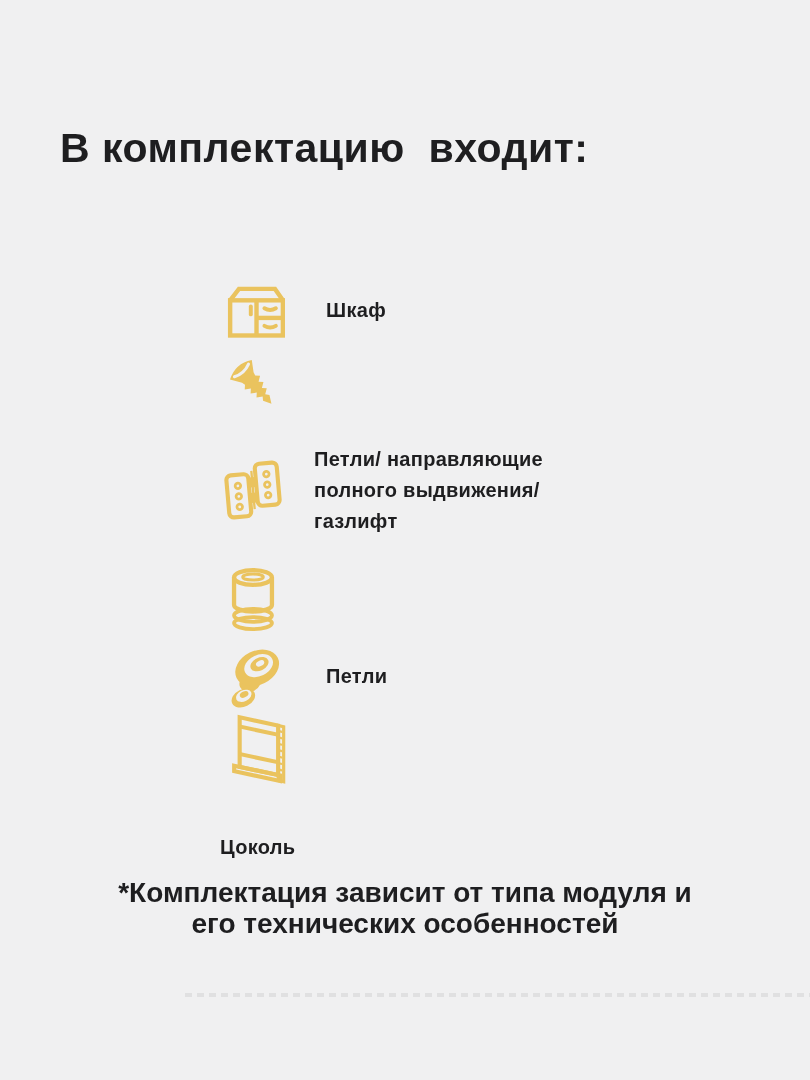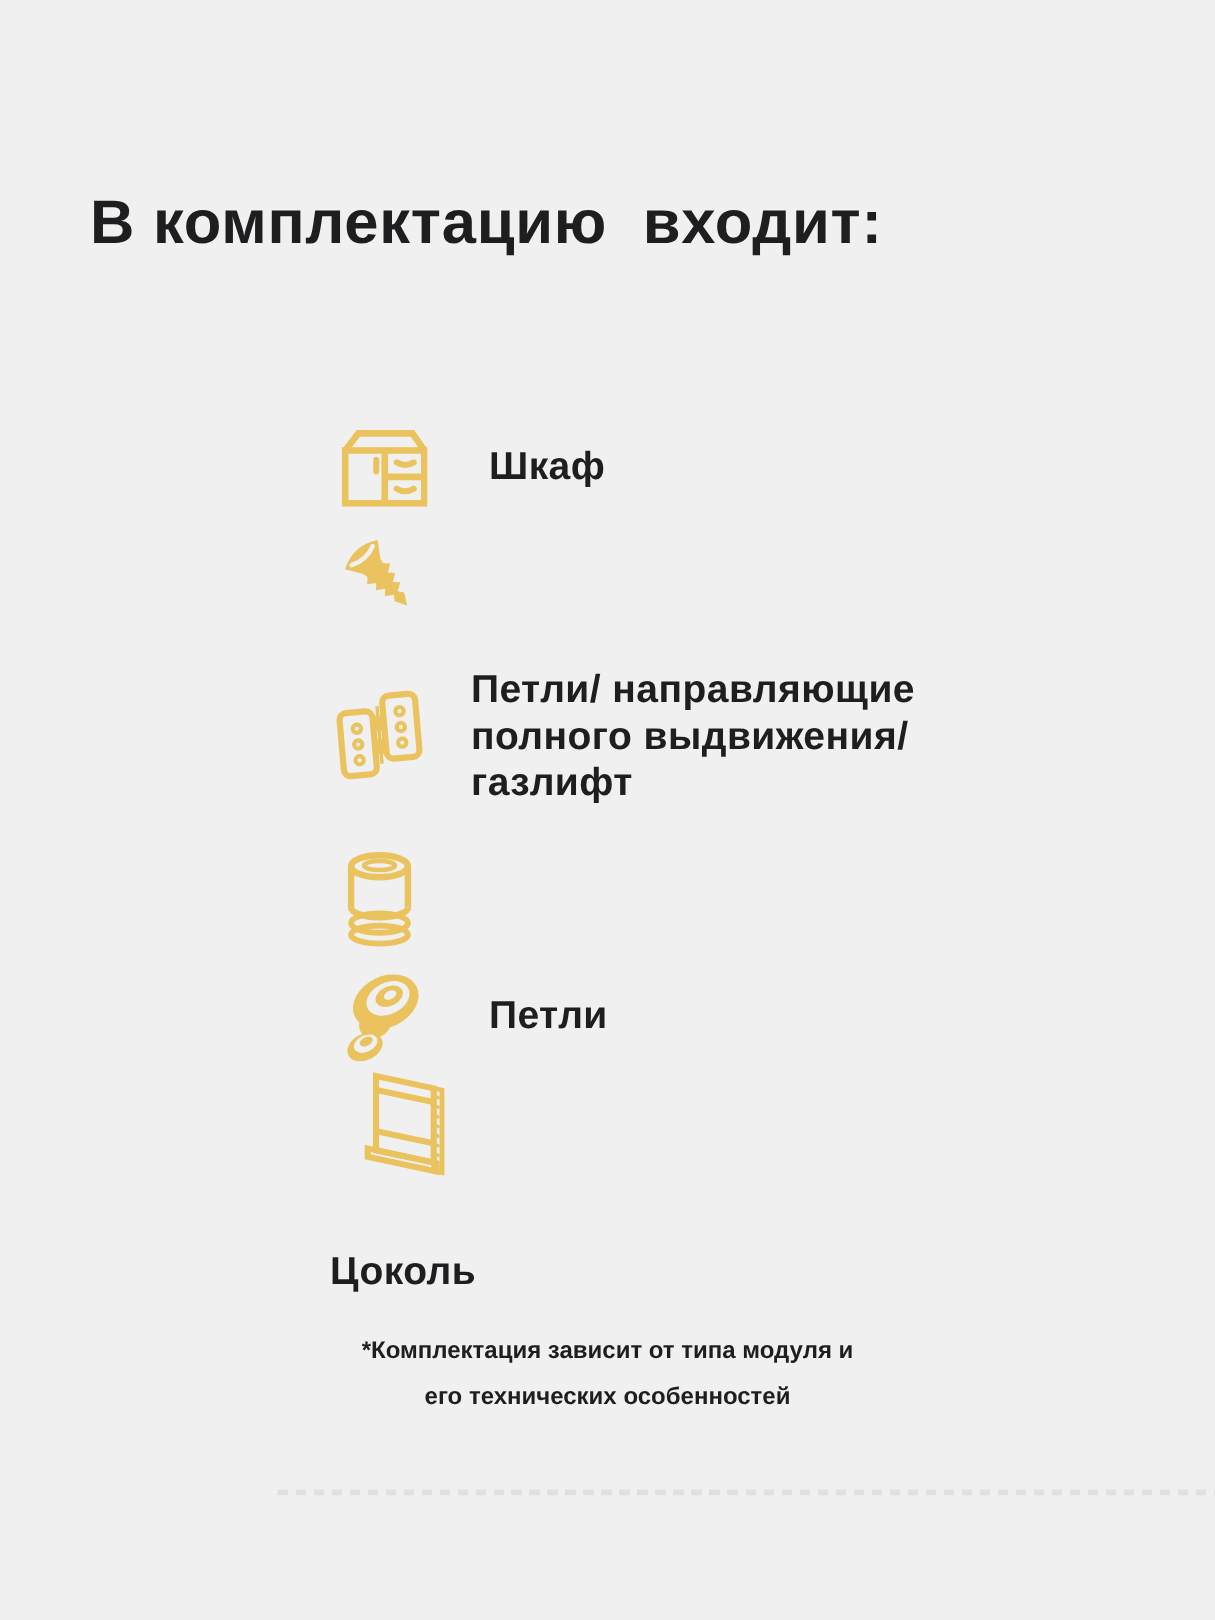--- a/index.html
+++ b/index.html
@@ -34,38 +34,38 @@
   }
   .icon-box{
     width:66px;
     flex:0 0 66px;
     display:flex;
     align-items:center;
     justify-content:center;
     color:var(--accent);
   }
   .label{
-    font-size:26px;
+    font-size:20px;
     font-weight:700;
     letter-spacing:0.3px;
     line-height:31px;
     white-space:pre-line;
   }
   .row1{top:281px;height:58px;}
   .row2{top:353px;height:66px;}
   .row3{top:442px;height:96px;gap:28px;}
   .row4{top:562px;height:74px;}
   .row5{top:642px;height:68px;}
   .row6{top:708px;height:86px;flex-direction:column;}
   .footnote{
     position:absolute;
     left:0;right:0;
-    top:869px;
+    top:849px;
     text-align:center;
-    font-size:16px;
+    font-size:28px;
     font-weight:600;
     line-height:31px;
     white-space:pre-line;
   }
   .watermark-strip{
     position:absolute;
     left:185px;right:0;bottom:0;
     height:4px;
     background:repeating-linear-gradient(90deg,#dcdcdd 0 7px,transparent 7px 12px);
     opacity:0.8;

